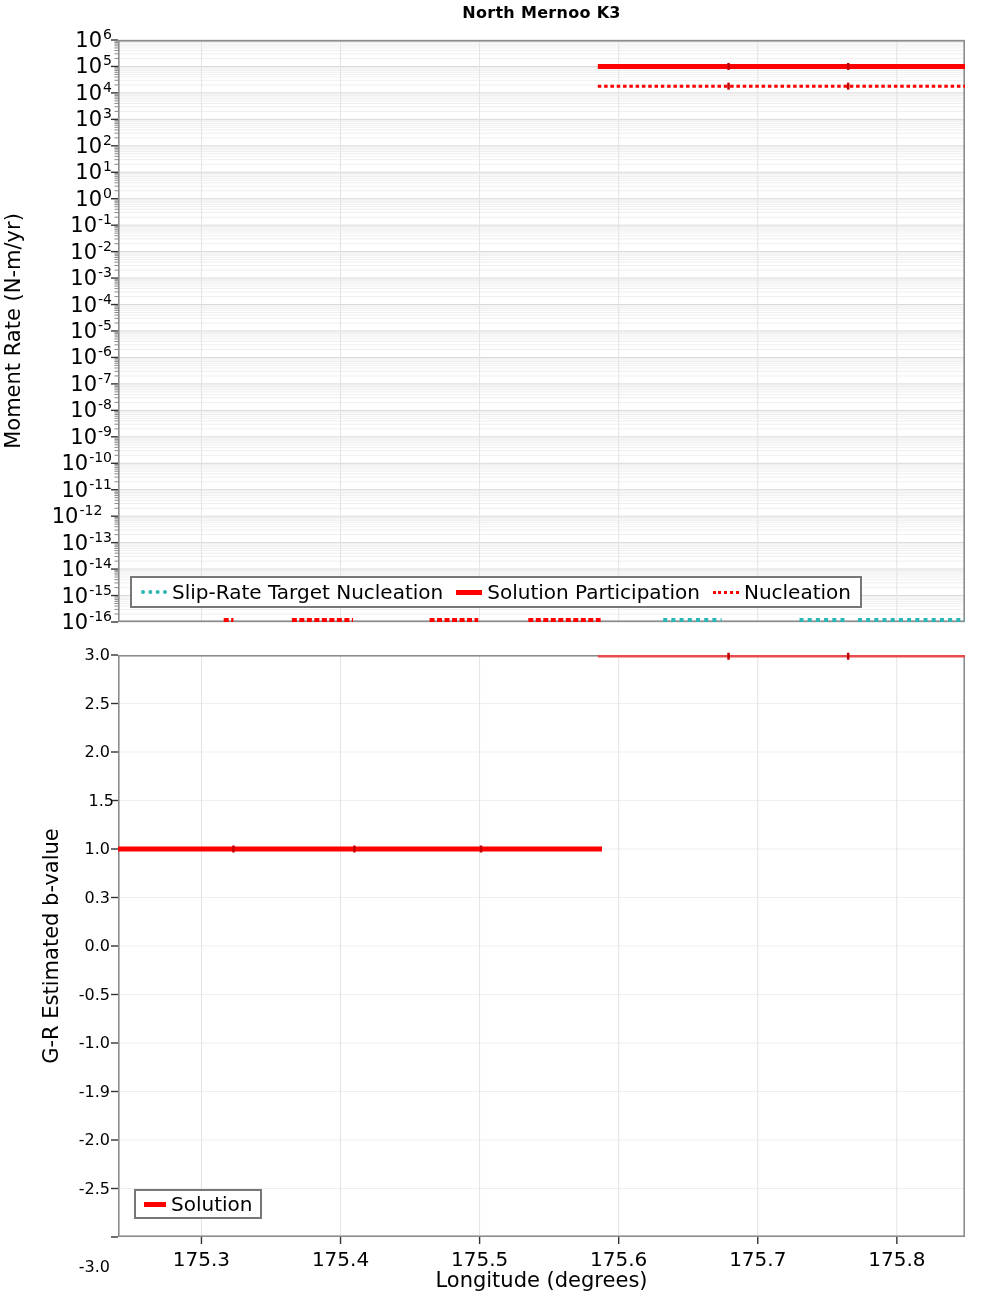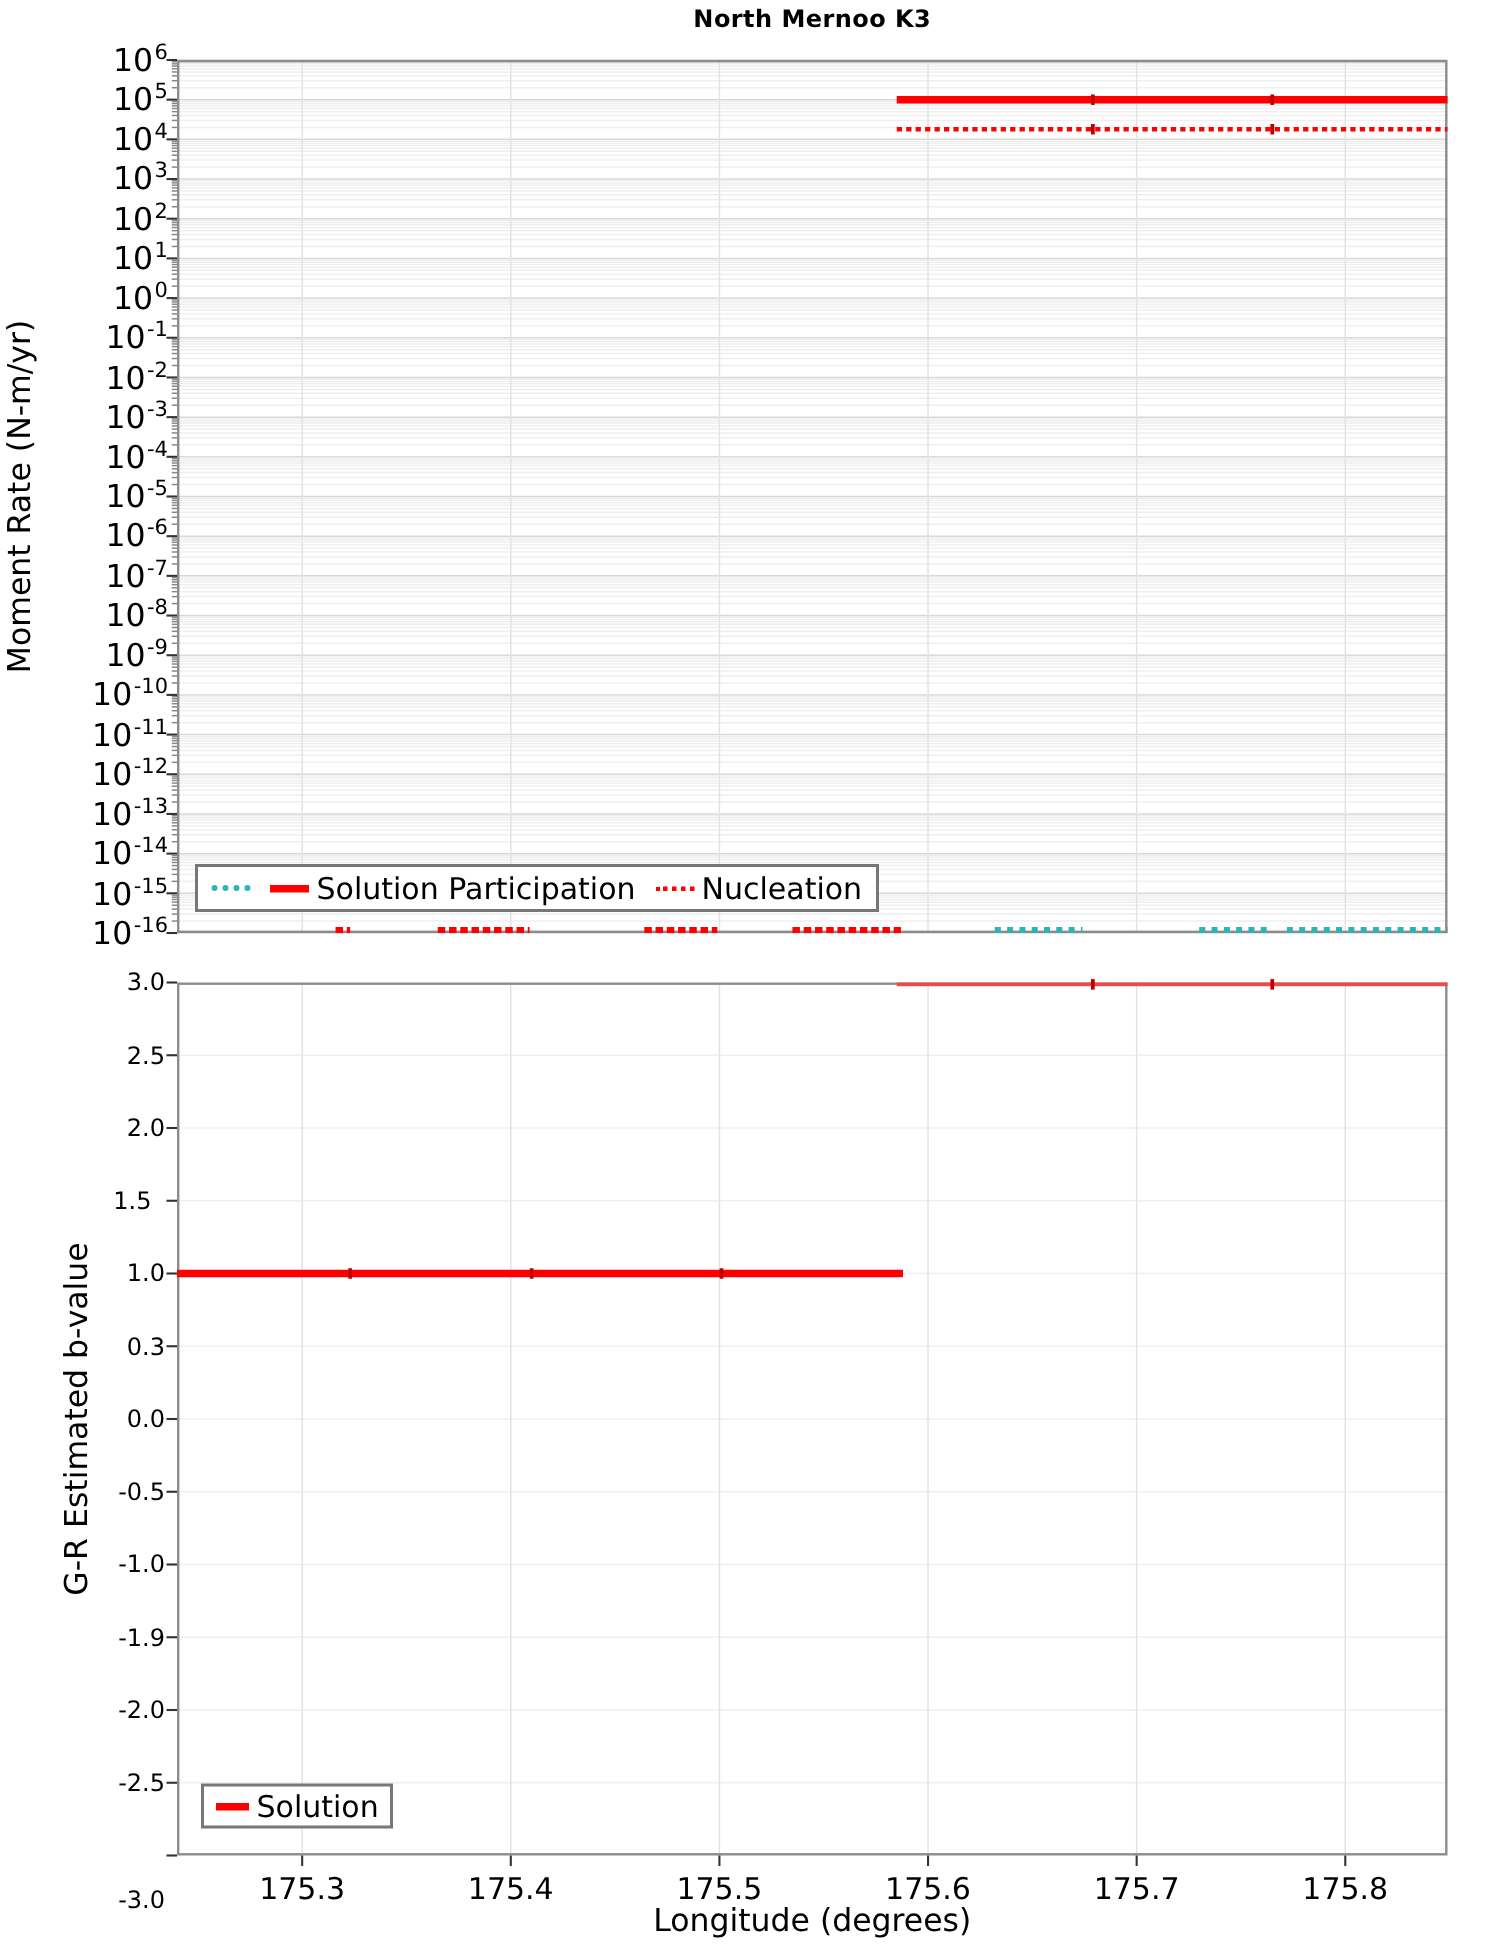--- a/index.html
+++ b/index.html
@@ -515,20 +515,21 @@
         <line x1="236.43678160918563" y1="190.5" x2="236.43678160918563" y2="197.5" stroke="#c00000" stroke-width="2.5"></line>
         <line x1="363.0000000000057" y1="190.5" x2="363.0000000000057" y2="197.5" stroke="#c00000" stroke-width="2.5"></line>
         <line x1="610.5632183908144" y1="-2.25" x2="610.5632183908144" y2="4.75" stroke="#c00000" stroke-width="2.5"></line>
         <line x1="730.1724137930953" y1="-2.25" x2="730.1724137930953" y2="4.75" stroke="#c00000" stroke-width="2.5"></line>
       </g>
     </svg>
 
   <div class="legend legend-top" style="border-color: rgb(119, 119, 119);">
     <span class="legend-item">
       <span class="swatch" style="border-top: 4px dotted rgb(45, 180, 180);"></span>
+      <span class="legend-label">Slip-Rate Target Nucleation</span>
     </span>
     <span class="legend-item">
       <span class="swatch" style="border-top: 5px solid rgb(255, 0, 0);"></span>
       <span class="legend-label">Solution Participation</span>
     </span>
     <span class="legend-item">
       <span class="swatch" style="border-top: 3px dotted rgb(255, 0, 0);"></span>
       <span class="legend-label">Nucleation</span>
     </span>
   </div>
@@ -553,29 +554,29 @@
     <div class="ytick ytick-log" style="left: 42px; top: 238.636px;"><span>10</span><span class="exp">-2</span></div>
     <div class="ytick ytick-log" style="left: 42px; top: 265.091px;"><span>10</span><span class="exp">-3</span></div>
     <div class="ytick ytick-log" style="left: 42px; top: 291.545px;"><span>10</span><span class="exp">-4</span></div>
     <div class="ytick ytick-log" style="left: 42px; top: 318px;"><span>10</span><span class="exp">-5</span></div>
     <div class="ytick ytick-log" style="left: 42px; top: 344.455px;"><span>10</span><span class="exp">-6</span></div>
     <div class="ytick ytick-log" style="left: 42px; top: 370.909px;"><span>10</span><span class="exp">-7</span></div>
     <div class="ytick ytick-log" style="left: 42px; top: 397.364px;"><span>10</span><span class="exp">-8</span></div>
     <div class="ytick ytick-log" style="left: 42px; top: 423.818px;"><span>10</span><span class="exp">-9</span></div>
     <div class="ytick ytick-log" style="left: 42px; top: 450.273px;"><span>10</span><span class="exp">-10</span></div>
     <div class="ytick ytick-log" style="left: 42px; top: 476.727px;"><span>10</span><span class="exp">-11</span></div>
-    <div class="ytick ytick-log" style="left: 42px; top: 503.182px;"><span>10</span><span class="exp">-12</span></div>
+    <div class="ytick ytick-log" style="left: 42px; top: 503.182px; text-align: center;"><span>10</span><span class="exp">-12</span></div>
     <div class="ytick ytick-log" style="left: 42px; top: 529.636px;"><span>10</span><span class="exp">-13</span></div>
     <div class="ytick ytick-log" style="left: 42px; top: 556.091px;"><span>10</span><span class="exp">-14</span></div>
     <div class="ytick ytick-log" style="left: 42px; top: 582.545px;"><span>10</span><span class="exp">-15</span></div>
     <div class="ytick ytick-log" style="left: 42px; top: 609px;"><span>10</span><span class="exp">-16</span></div>
     <div class="ytick" style="left: 40px; top: 642px;">3.0</div>
     <div class="ytick" style="left: 40px; top: 690.5px;">2.5</div>
     <div class="ytick" style="left: 40px; top: 739px;">2.0</div>
-    <div class="ytick" style="left: 31px; top: 787.5px;">1.5</div>
+    <div class="ytick" style="left: 44px; top: 787.5px;">1.5</div>
     <div class="ytick" style="left: 40px; top: 836px;">1.0</div>
     <div class="ytick" style="left: 40px; top: 884.5px;">0.3</div>
     <div class="ytick" style="left: 40px; top: 933px;">0.0</div>
     <div class="ytick" style="left: 40px; top: 981.5px;">-0.5</div>
     <div class="ytick" style="left: 40px; top: 1030px;">-1.0</div>
     <div class="ytick" style="left: 40px; top: 1078.5px;">-1.9</div>
     <div class="ytick" style="left: 40px; top: 1127px;">-2.0</div>
     <div class="ytick" style="left: 40px; top: 1175.5px;">-2.5</div>
     <div class="ytick" style="left: 40px; top: 1224px; margin-top: 30px;">-3.0</div>
     <div class="xtick" style="left: 156.448px; top: 1247px;">175.3</div>

